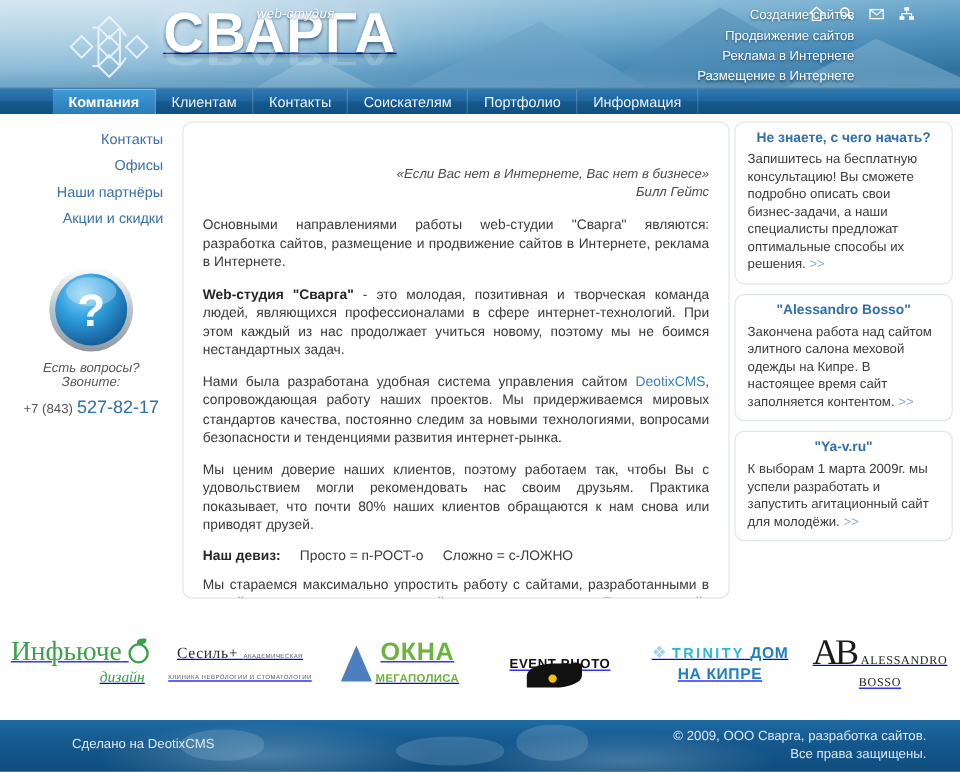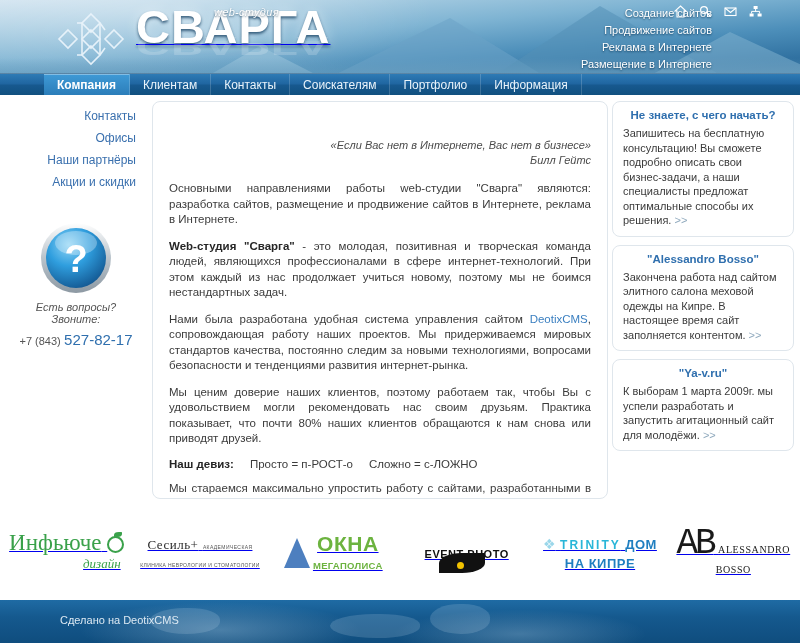--- a/index.html
+++ b/index.html
@@ -182,21 +182,21 @@
   .l-evt .pupil { position:absolute; left:30px; top:16px; width:11px; height:11px; border-radius:50%;
     background:#f2c200; border:2px solid #111; }
   .l-evt .nm { font-size:11px; font-weight:bold; color:#111; letter-spacing:.5px; margin-top:2px; }
 
   
   .l-tri .sw { font-size:14px; color:#9bd7ea; line-height:10px; }
   .l-tri .t1 { font-size:12px; font-weight:bold; color:#29b6d8; letter-spacing:2px; line-height:17px; }
   .l-tri .t2 { font-size:13px; font-weight:bold; color:#1f7fc0; letter-spacing:.5px; line-height:14px; }
 
   
-  .l-ab .mono { font-family:Liberation Mono, monospace; font-size:36px; color:#1a1a1a; line-height:30px; letter-spacing:-3px; }
+  .l-ab .mono { font-family:Liberation Serif, serif; font-size:30px; color:#1a1a1a; line-height:30px; letter-spacing:-3px; }
   .l-ab .nm { font-family:"Liberation Serif", serif; font-size:10px; color:#1a1a1a; letter-spacing:.6px; margin-top:2px; }
 
   
   .footer {
     position:absolute; left:0; top:600px; width:800px; height:43px;
     background:
       radial-gradient(ellipse 200px 40px at 220px 30px, rgba(180,210,230,.35), rgba(0,0,0,0) 70%),
       radial-gradient(ellipse 180px 35px at 520px 34px, rgba(180,210,230,.30), rgba(0,0,0,0) 70%),
       linear-gradient(180deg,#1f6ba4 0%,#15598e 40%,#0f4d7e 100%);
     color:#dce9f3;
@@ -414,15 +414,19 @@
 
   </div>
 
   <div class="footer">
     <div class="stone" style="left:150px;top:8px;width:70px;height:26px;"></div>
     <div class="stone" style="left:330px;top:14px;width:90px;height:24px;"></div>
     <div class="stone" style="left:430px;top:4px;width:60px;height:30px;"></div>
     <div class="left">
       <a href="#">Сделано на DeotixCMS</a>
     </div>
+    <div class="right">
+      <div>© 2009, ООО Сварга, разработка сайтов.</div>
+      <div>Все права защищены.</div>
+    </div>
   </div>
 
 </div>
 
 </body></html>

